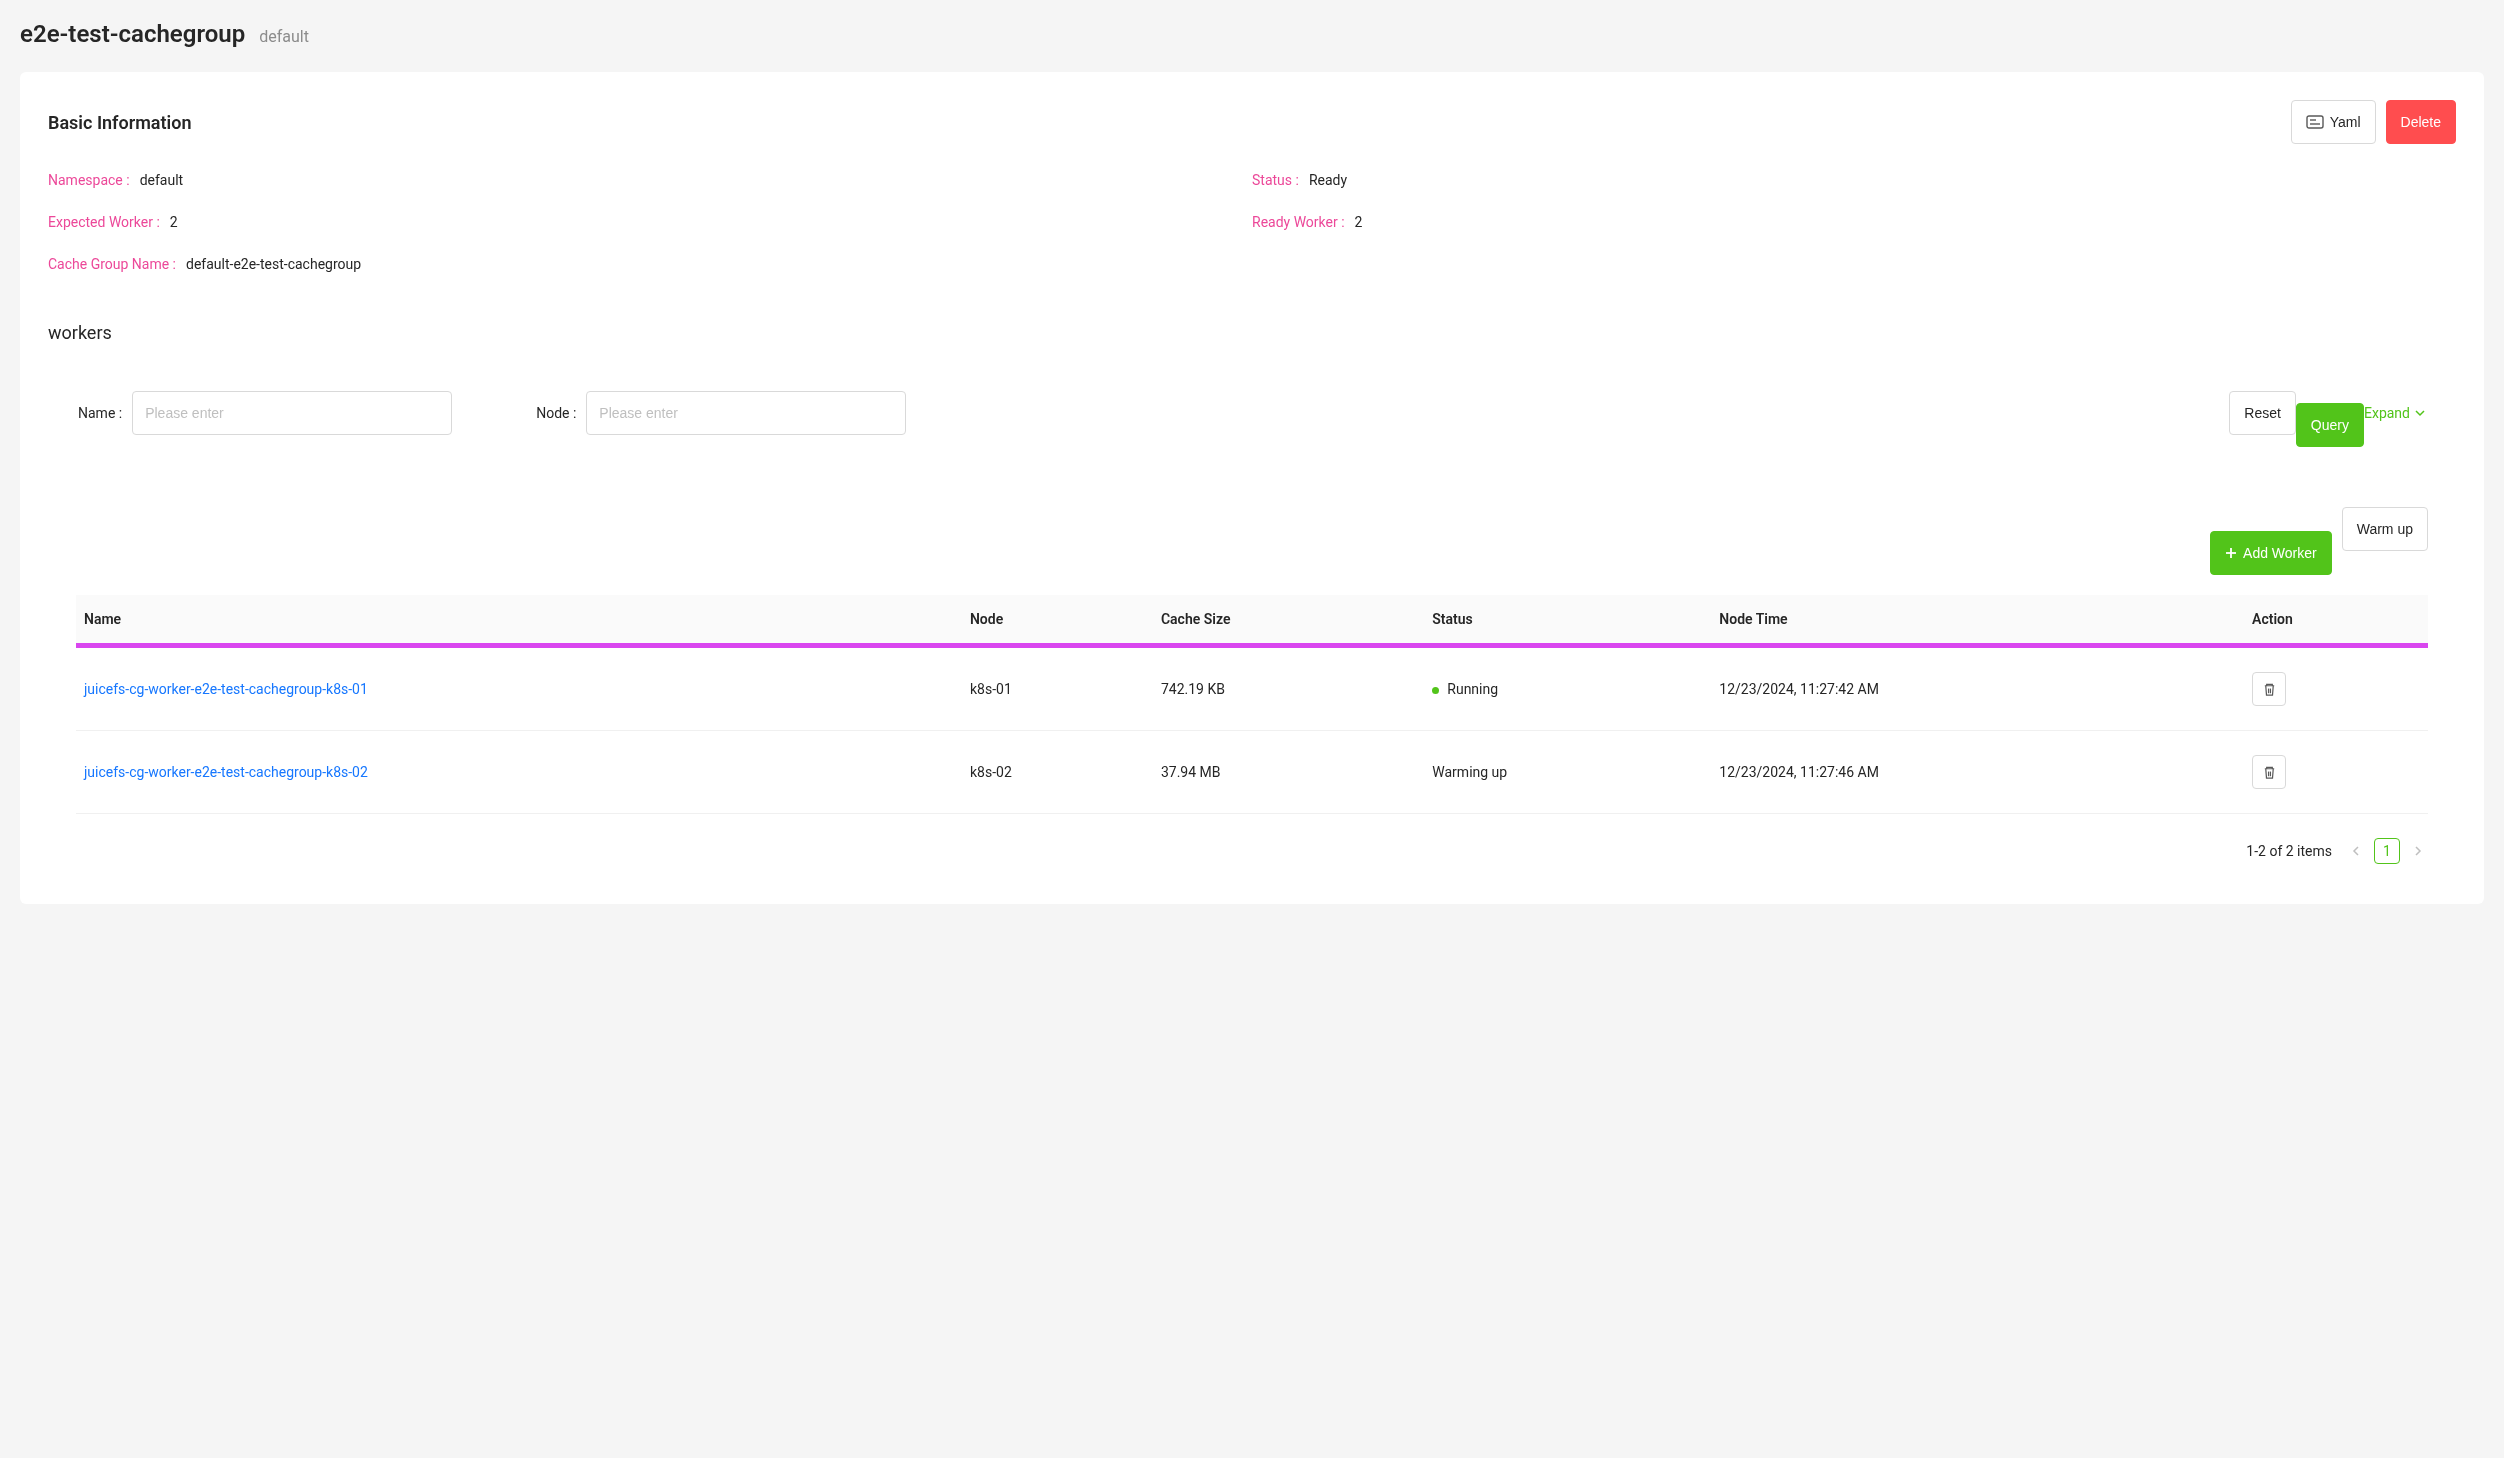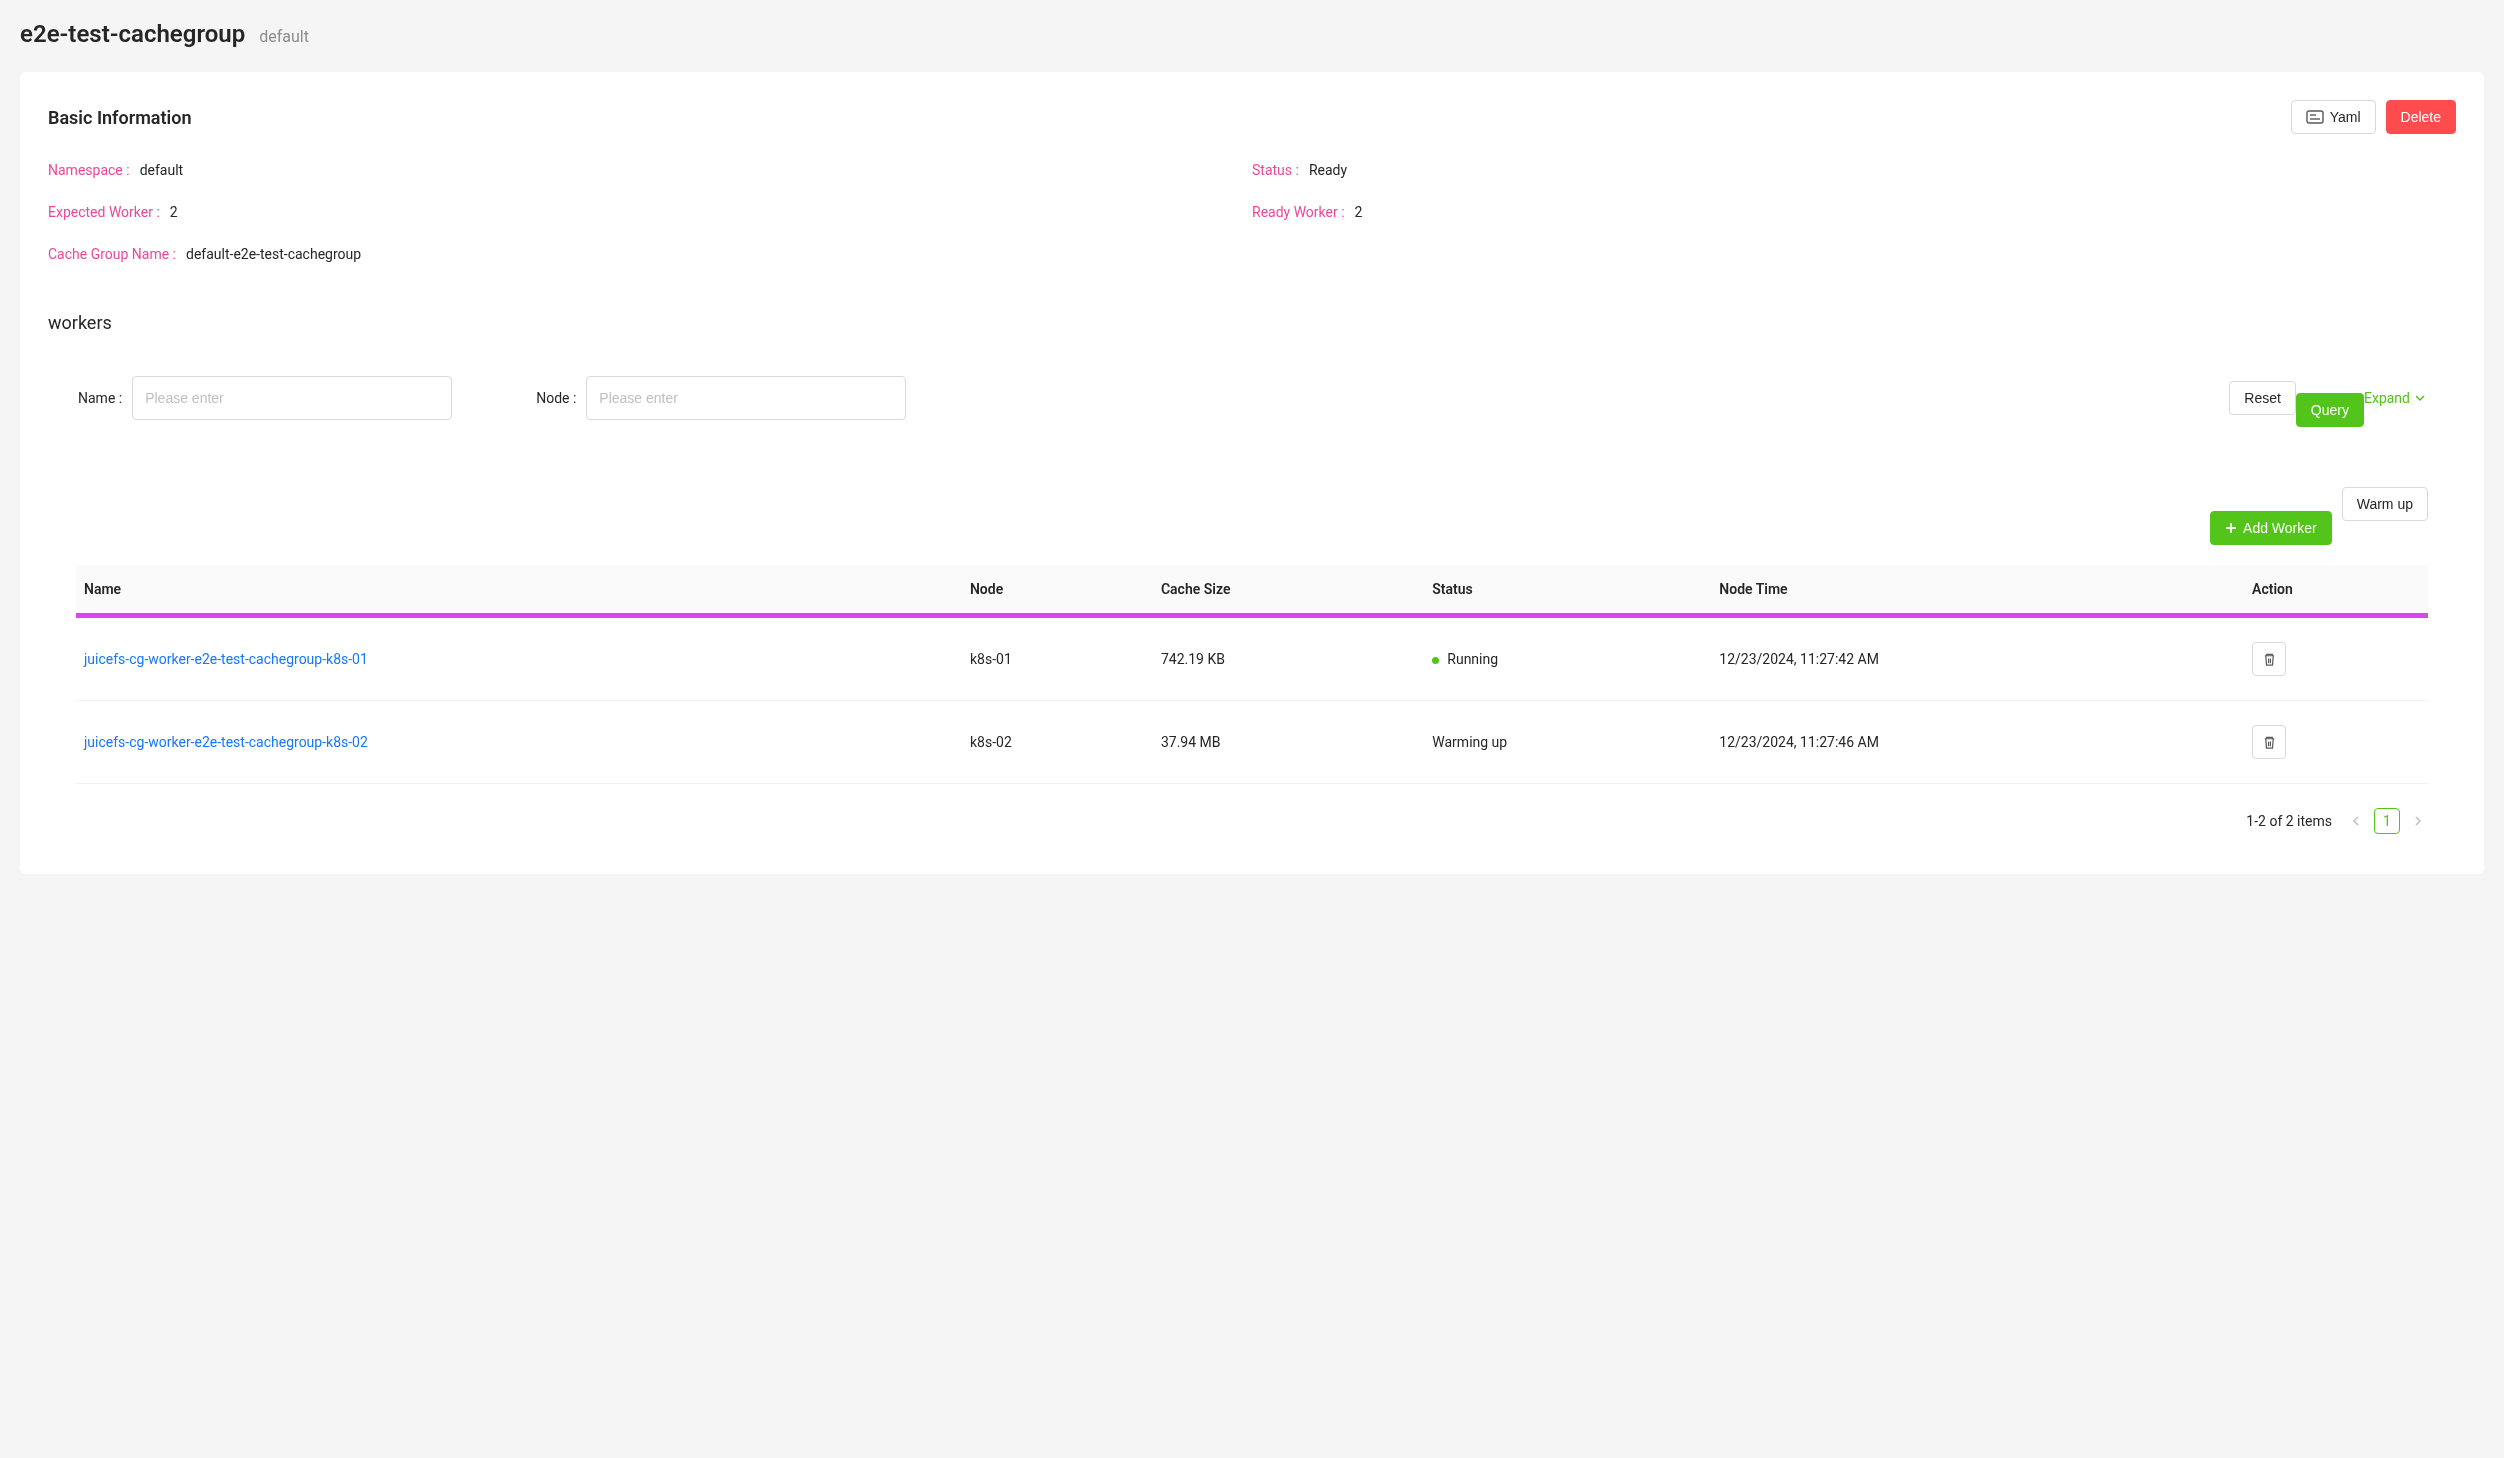--- a/index.html
+++ b/index.html
@@ -49,21 +49,21 @@
       align-items: center;
       justify-content: center;
       gap: 6px;
       padding: 6px 14px;
       border-radius: 4px;
       border: 1px solid #d9d9d9;
       background: #fff;
       color: #262626;
       font-size: 14px;
       cursor: pointer;
-      height: 34px;
+      height: 44px;
     }
     .btn-danger {
       background: #ff4d4f;
       color: #fff;
       border-color: #ff4d4f;
     }
     .btn-green {
       background: #52c41a;
       color: #fff;
       border-color: #52c41a;

